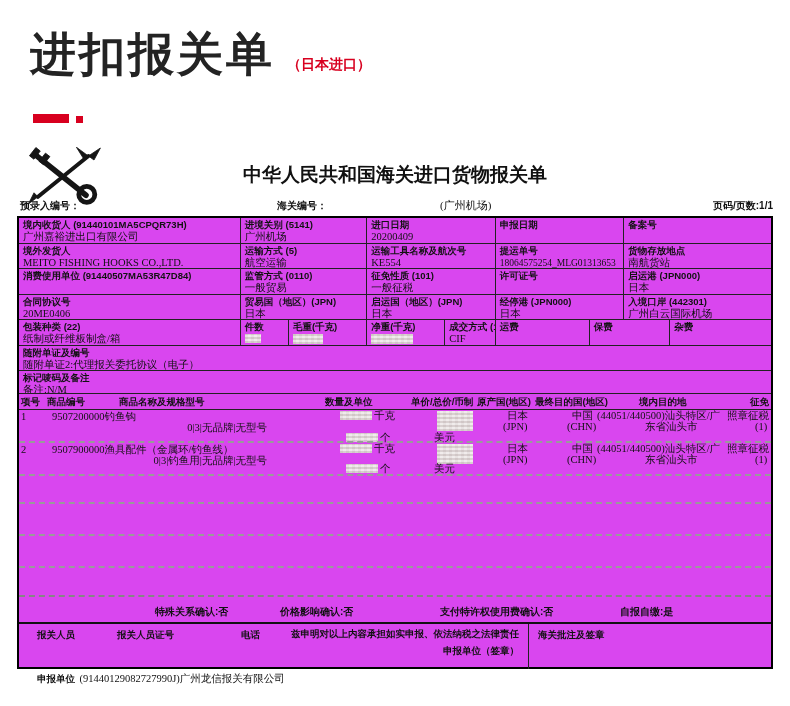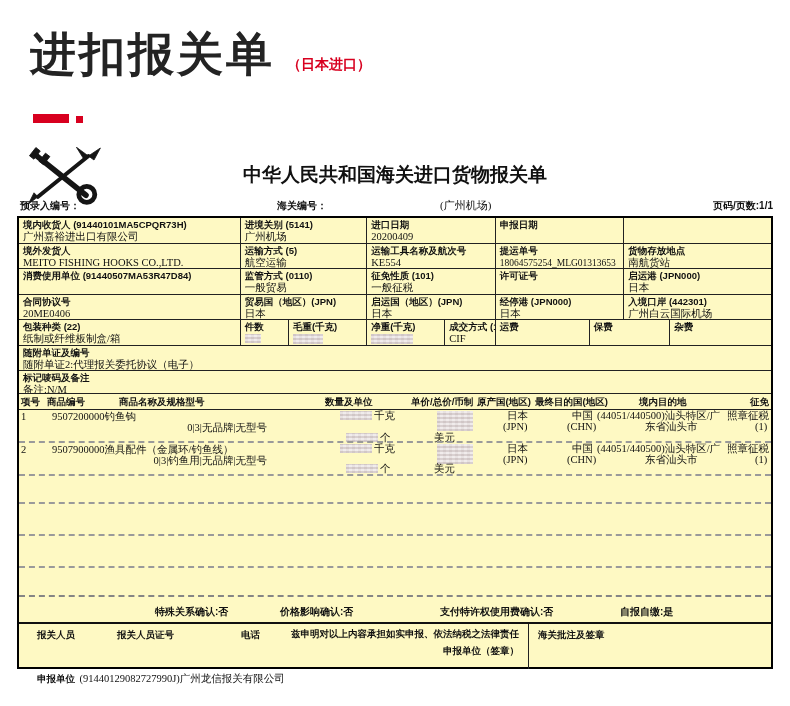--- a/index.html
+++ b/index.html
@@ -12,21 +12,21 @@
   .h1sub{position:absolute;left:287px;top:56px;font-size:14px;font-weight:bold;}
   .accent-bar{position:absolute;left:33px;top:114px;width:36px;height:9px;}
   .accent-dot{position:absolute;left:76px;top:116px;width:7px;height:7px;}
   
   .doc-title{position:absolute;left:17px;top:162px;width:756px;text-align:center;
       font-family:"Liberation Serif","DejaVu Serif",serif;font-weight:bold;font-size:19px;color:#111;}
   .meta{font-size:10px;font-weight:bold;color:#111;white-space:nowrap;}
   .meta-serif{font-family:"Liberation Serif","DejaVu Serif",serif;font-weight:normal;font-size:11px;}
   
   .tbl{position:absolute;left:17px;top:216px;width:756px;height:453px;border:2px solid #000;
-       box-sizing:border-box;background:#fef9c3;}
+       box-sizing:border-box;background:#d946ef;}
   .irow{position:absolute;left:0;right:0;display:flex;border-bottom:1px solid #222;box-sizing:border-box;}
   .cell{border-right:1px solid #222;padding:1px 4px 0 4px;box-sizing:border-box;overflow:hidden;}
   .cell.last{border-right:none;}
   .lbl{font-size:9.5px;font-weight:bold;line-height:12px;white-space:nowrap;color:#111;}
   .val{font-family:"Liberation Serif","DejaVu Serif",serif;font-size:10.5px;line-height:12px;
        white-space:nowrap;color:#111;}
   .w1{width:29.5%}.w2{width:16.8%}.w3{width:17.1%}.w4{width:17.1%}.w5{flex:1}
   .p1{width:29.5%}.p2{width:6.4%}.p3{width:10.4%}.p4{width:10.4%}.p5{width:6.7%}
   .p6{width:12.5%}.p7{width:10.7%}.p8{flex:1}
   .gh{position:absolute;font-size:9.5px;font-weight:bold;white-space:nowrap;color:#111;}
@@ -87,20 +87,24 @@
           <div class="val">广州机场</div>
         </div>
       <div class="cell w3">
           <div class="lbl">进口日期</div>
           <div class="val">20200409</div>
         </div>
       <div class="cell w4">
           <div class="lbl">申报日期</div>
           <div class="val"></div>
         </div>
+      <div class="cell w5 last">
+          <div class="lbl">备案号</div>
+          <div class="val"></div>
+        </div>
     </div>
 
     <div class="irow" style="top:26px;height:25px;">
       <div class="cell w1">
           <div class="lbl">境外发货人</div>
           <div class="val">MEITO FISHING HOOKS CO.,LTD.</div>
         </div>
       <div class="cell w2">
           <div class="lbl">运输方式 (5)</div>
           <div class="val">航空运输</div>

